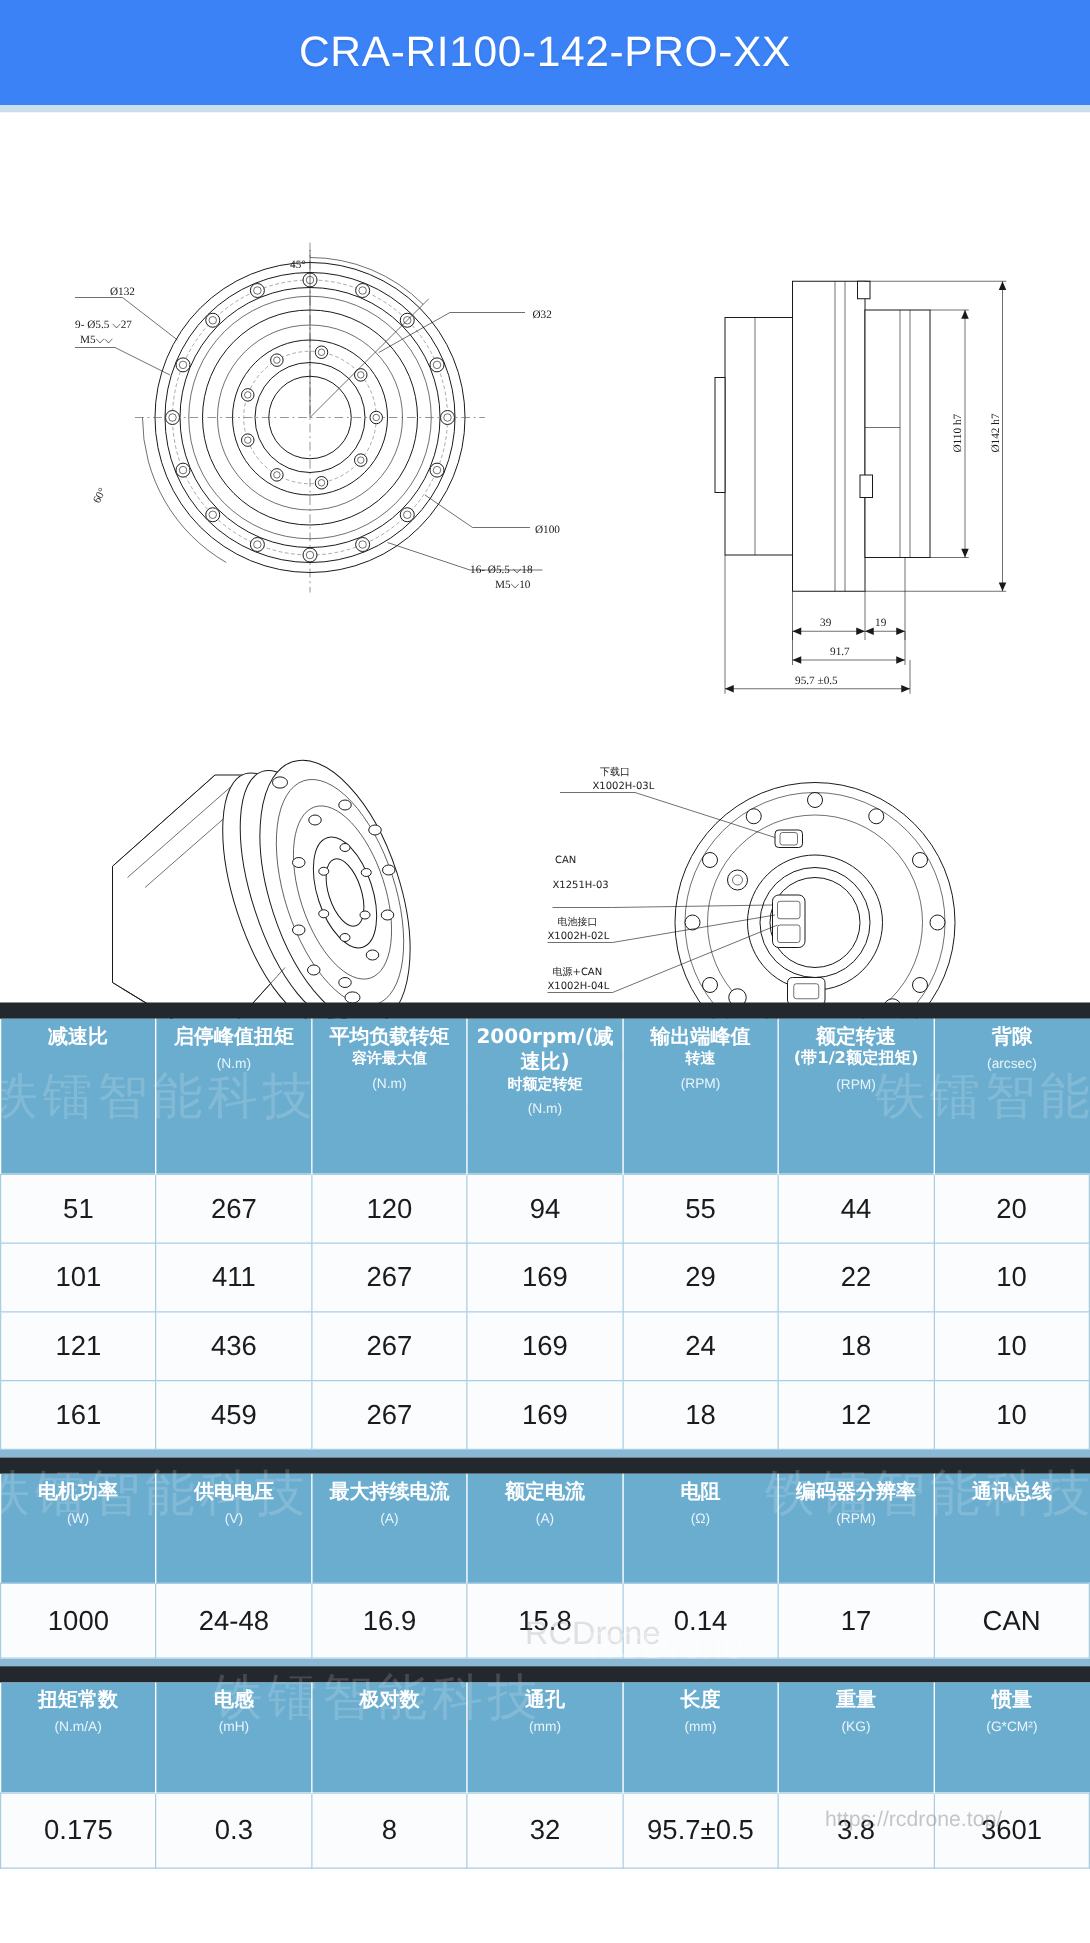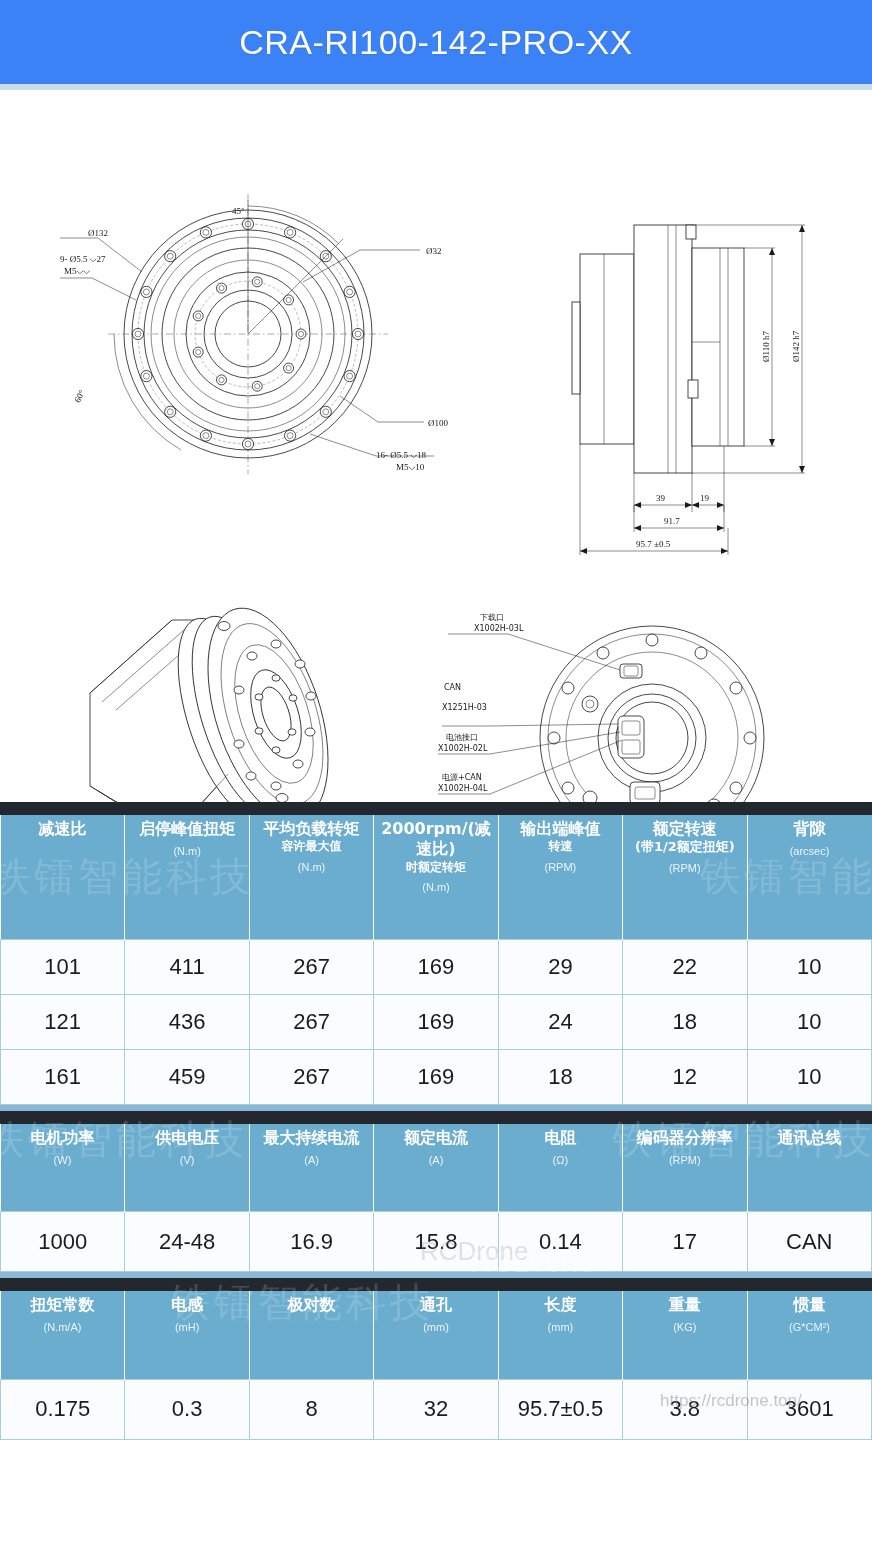--- a/index.html
+++ b/index.html
@@ -458,20 +458,29 @@
               <span class="unit">(RPM)</span>
             </th>
             <th>
               <span>背隙</span>
               <span class="unit">(arcsec)</span>
             </th>
           </tr>
         </thead>
         <tbody>
           <tr>
+            <td>51</td>
+            <td>267</td>
+            <td>120</td>
+            <td>94</td>
+            <td>55</td>
+            <td>44</td>
+            <td>20</td>
+          </tr>
+          <tr>
             <td>101</td>
             <td>411</td>
             <td>267</td>
             <td>169</td>
             <td>29</td>
             <td>22</td>
             <td>10</td>
           </tr>
           <tr>
             <td>121</td>

